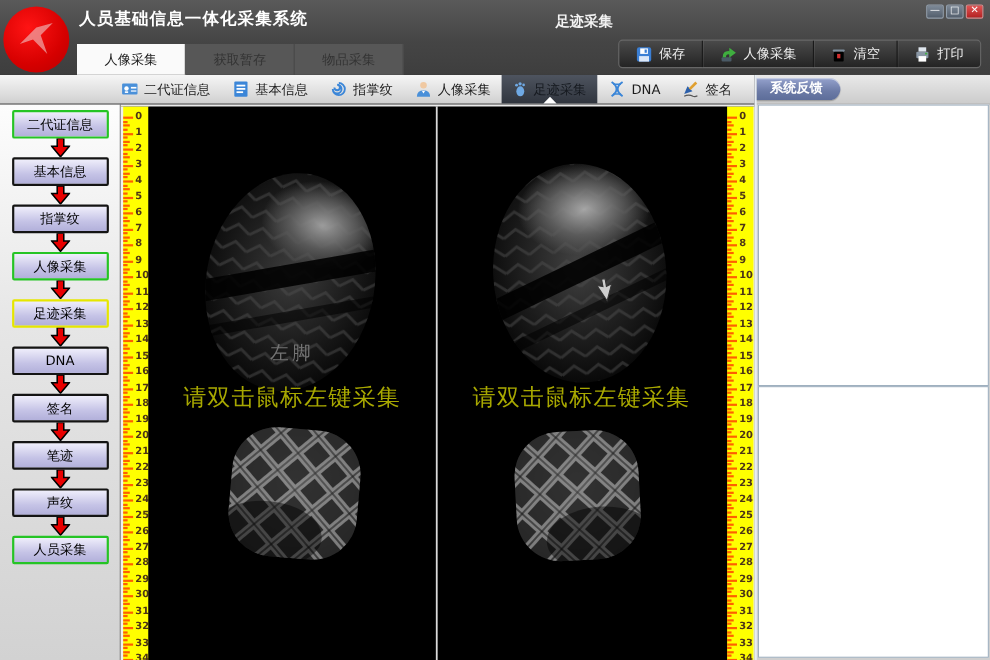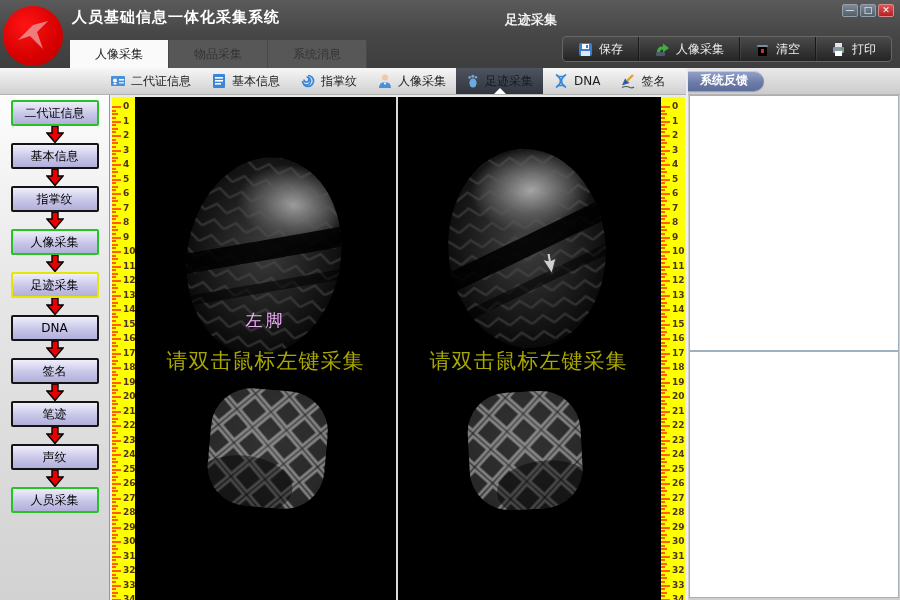--- a/index.html
+++ b/index.html
@@ -60,21 +60,21 @@
   .ruler { width:25px; flex:none; background:#ffff00; position:relative; }
   .ruler.left-edge { border-left:2px solid #f0f0f0; }
   .ruler.right-edge { border-right:1px solid #f0f0f0; }
   .tick { position:absolute; left:0; height:2px; background:#ff5f00; }
   .tick.major { width:9px; } .tick.minor { width:6px; } .tick.mid { width:4px; }
   .tick-label { position:absolute; left:11px; font-size:9px; font-weight:bold; color:#4c3417; }
   .pane { flex:1; position:relative; overflow:hidden; background:#000; }
   .pane-divider { width:2px; flex:none; background:#dadada; }
   .pane-gap { width:2px; flex:none; background:#000; }
   .footprint { position:absolute; inset:0; width:100%; height:100%; }
-  .foot-label { position:absolute; top:212px; width:100%; text-align:center; color:#f0abfc;
+  .foot-label { position:absolute; top:212px; width:100%; text-align:center; color:#737373;
     font-size:17px; letter-spacing:3px; font-family:"DejaVu Serif","Liberation Serif",serif; }
   .foot-instruction { position:absolute; top:250px; width:100%; text-align:center; color:#a8a800;
     font-size:21px; letter-spacing:1px; font-family:"DejaVu Serif","Liberation Serif",serif; }
   .cursor { position:absolute; left:142px; top:152px; }
 
   
   .right-panel { position:absolute; top:68px; right:0; bottom:0; width:214px; background:#cfcfcf;
     border-left:2px solid #e8eef4; display:flex; flex-direction:column; z-index:3; }
   .panel-header { height:27px; flex:none; background:linear-gradient(#e9e9e9,#cccccc);
     border-bottom:1px solid #b5b5b5; display:flex; align-items:center; }
@@ -102,22 +102,22 @@
     <div class="page-title">足迹采集</div>
 
     <div class="win-controls">
       <div class="win-btn">—</div>
       <div class="win-btn">□</div>
       <div class="win-btn close">✕</div>
     </div>
 
     <div class="tabs">
       <div class="tab active">人像采集</div>
+      <div class="tab">获取暂存</div>
       <div class="tab">物品采集</div>
-      <div class="tab">系统消息</div>
     </div>
 
     <div class="actions">
       <div class="action-btn">
         <svg width="15" height="15" viewBox="0 0 15 15">
             <rect x="1" y="1" width="13" height="13" rx="2" fill="#3b7fd4"></rect>
             <rect x="4" y="2" width="7" height="5" fill="#fff"></rect>
             <rect x="8" y="3" width="2" height="3" fill="#3b7fd4"></rect>
             <rect x="3" y="9" width="9" height="5" fill="#dce8f8"></rect>
           </svg>

